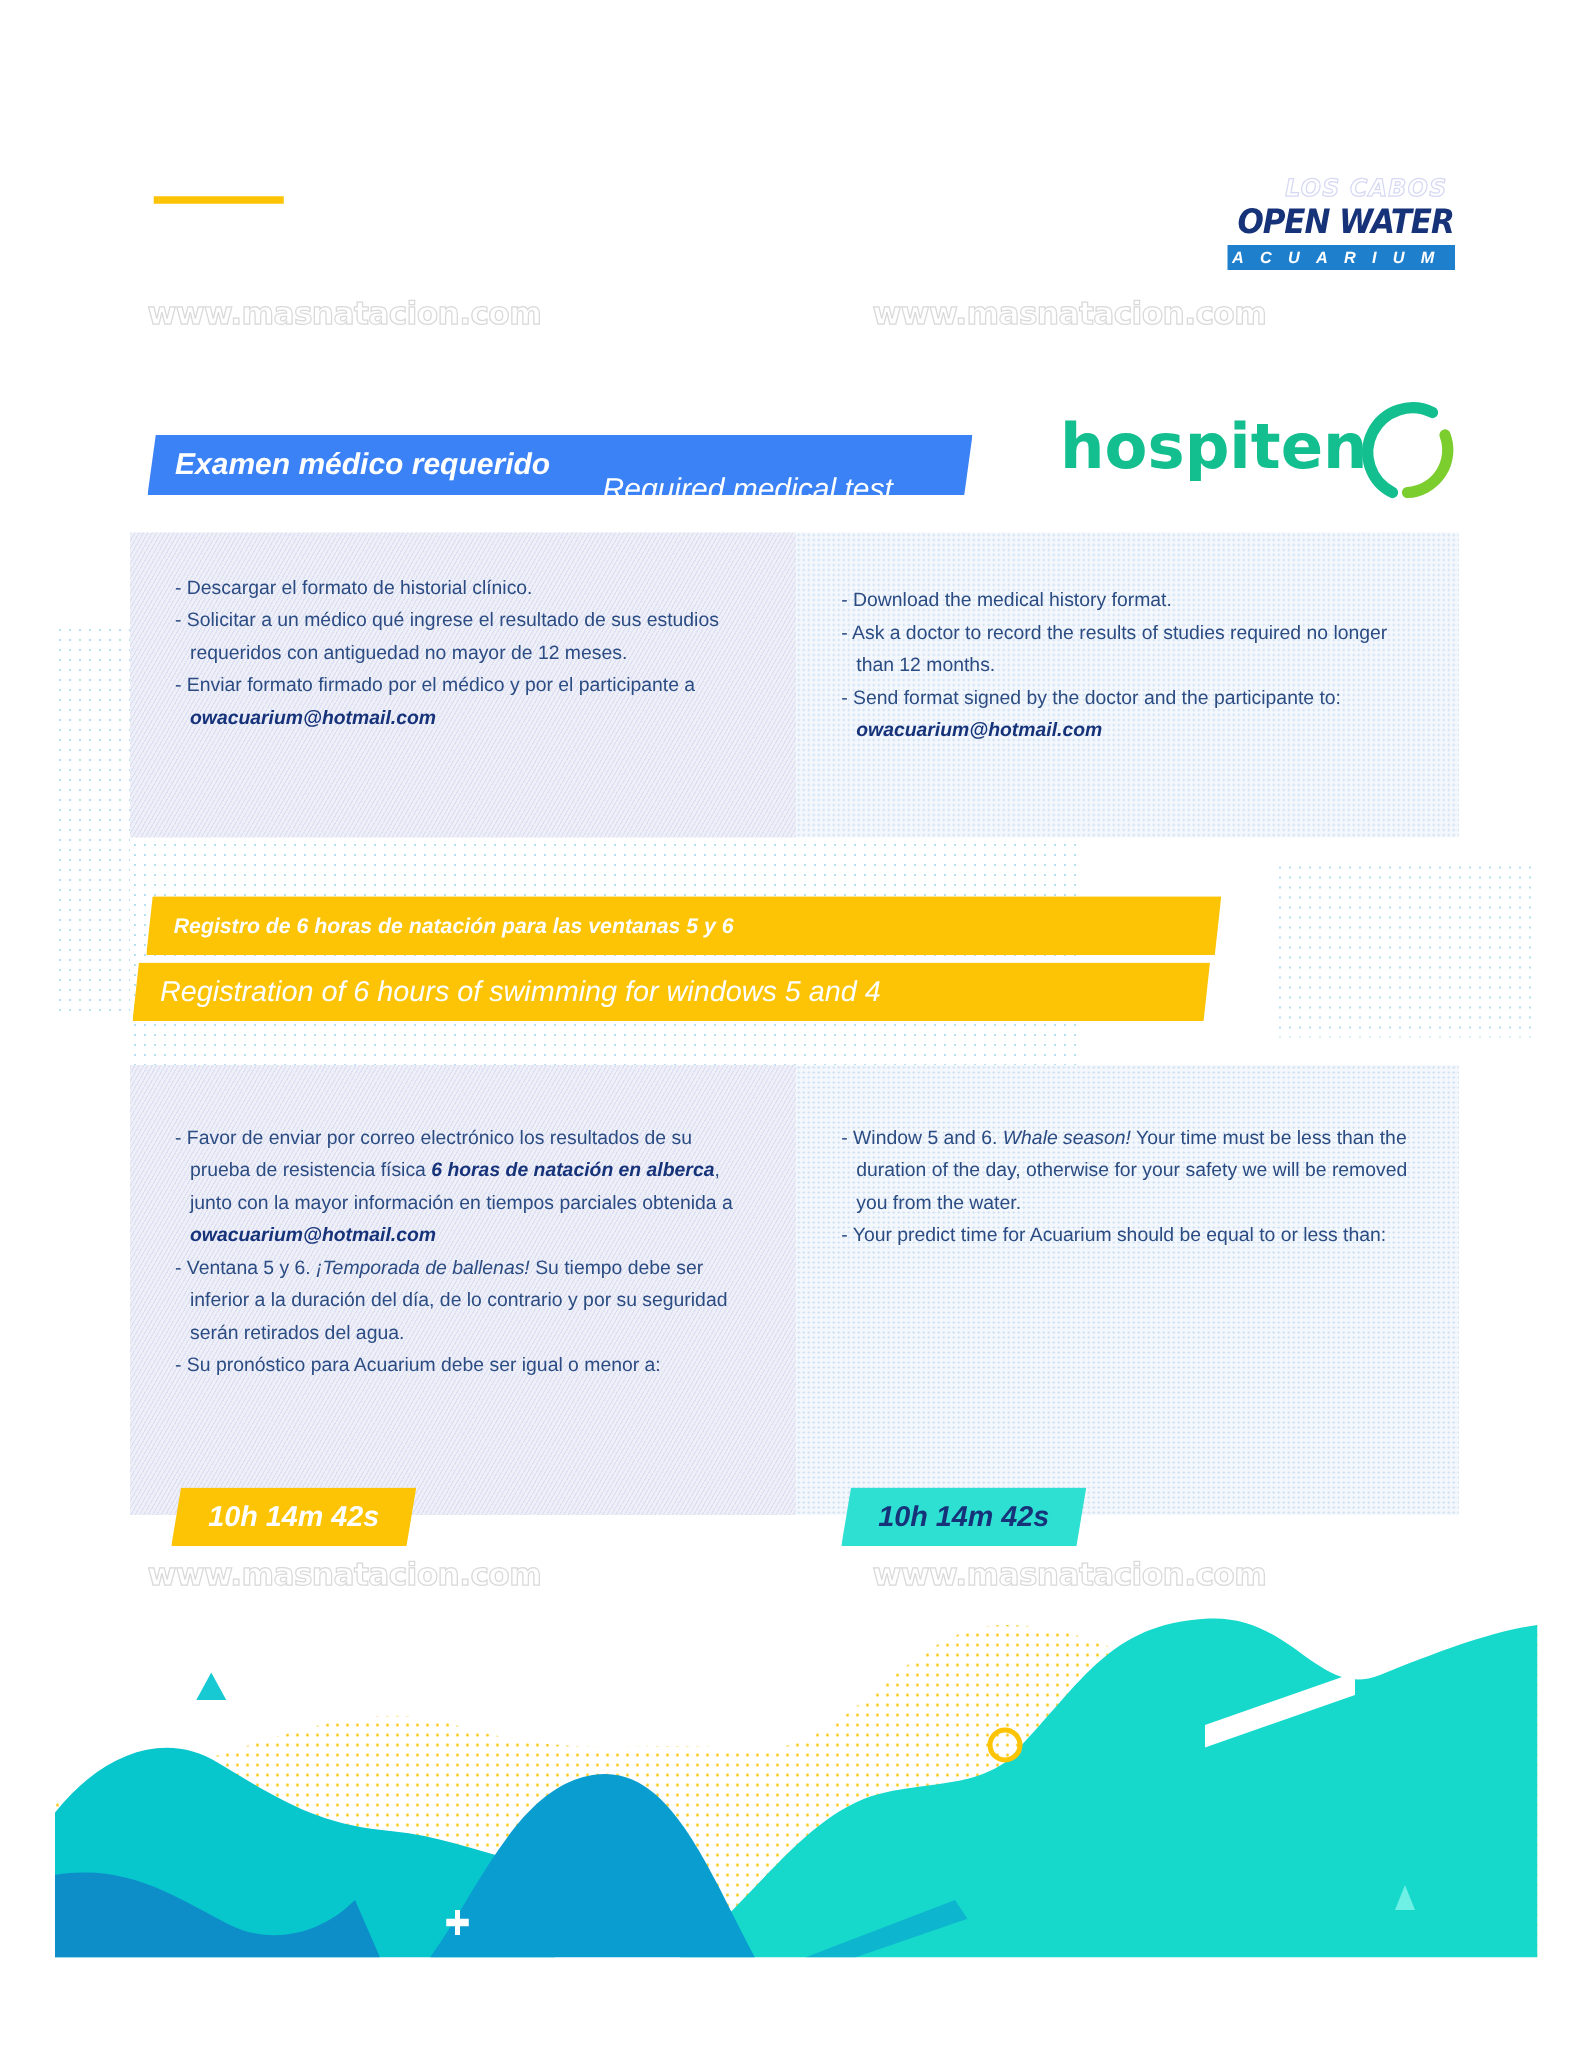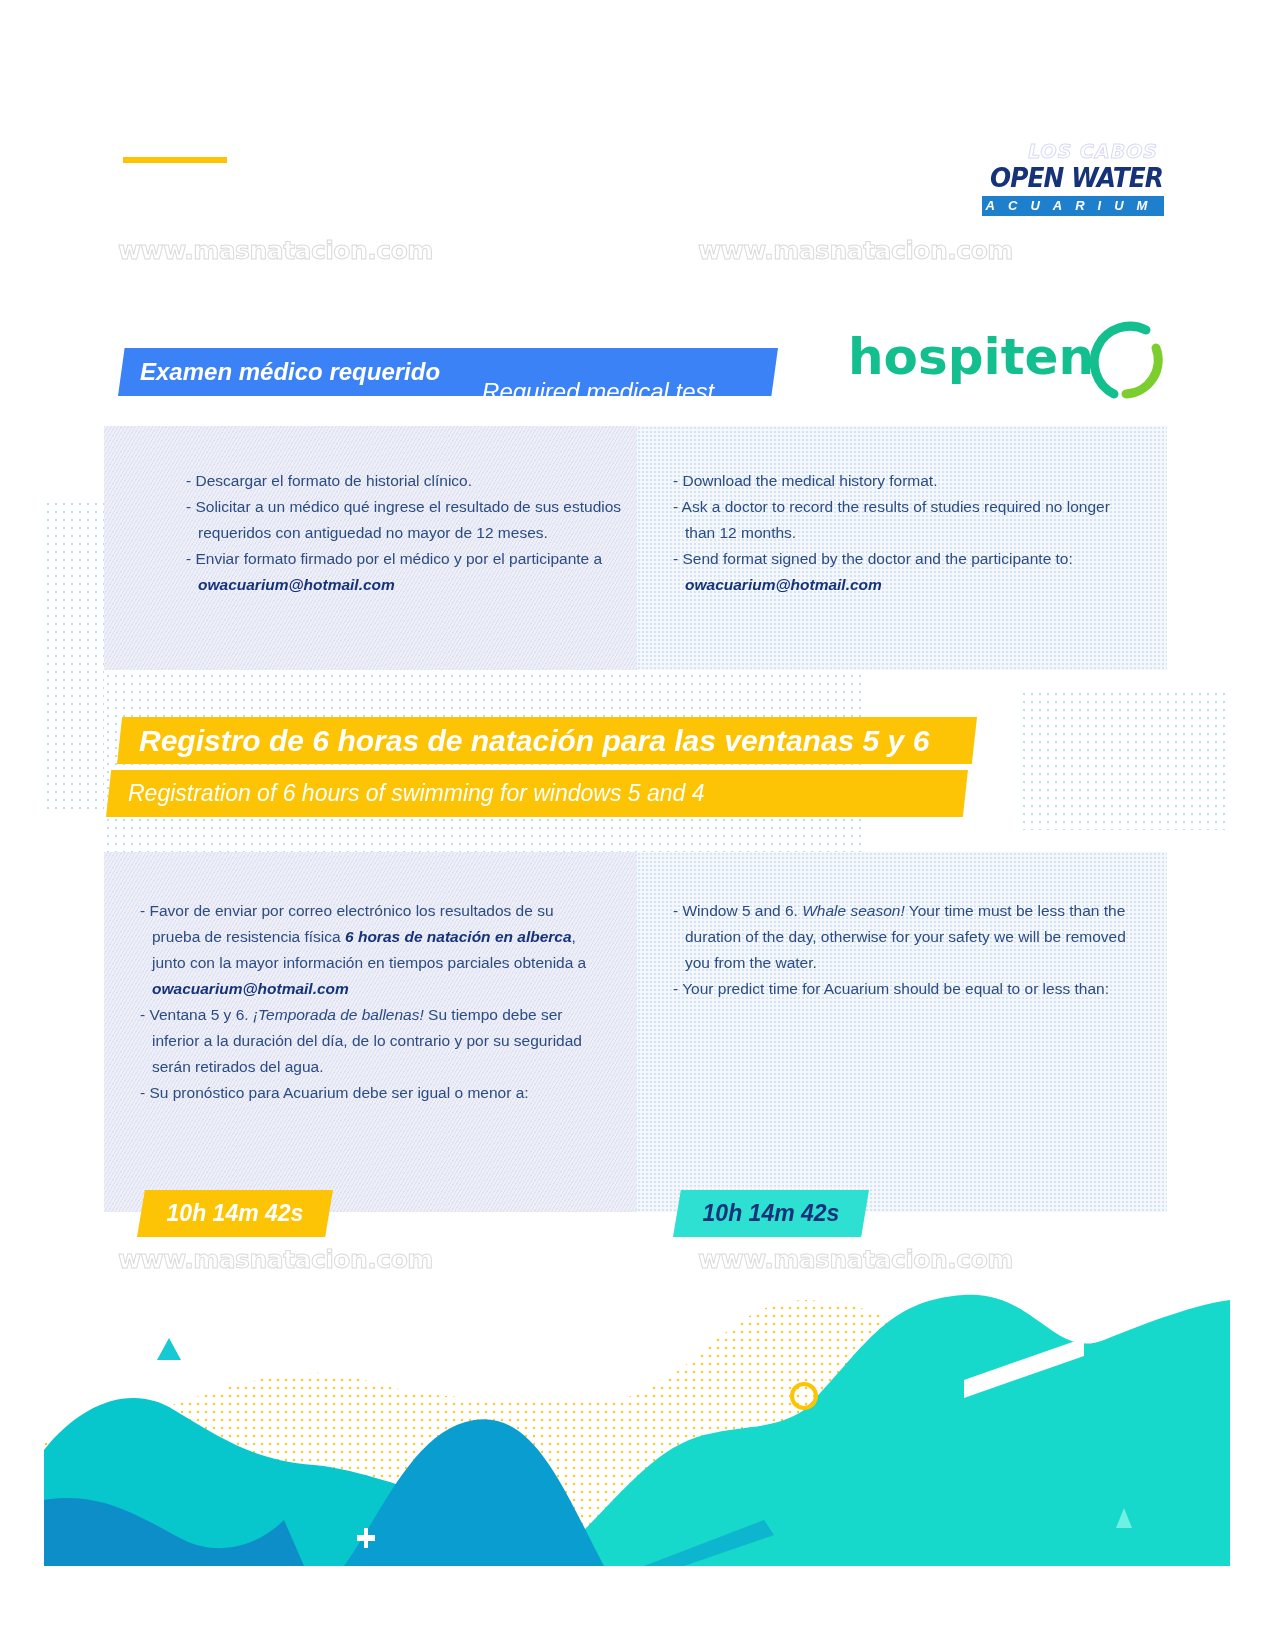--- a/index.html
+++ b/index.html
@@ -24,21 +24,21 @@
   .hospiten .word { position:absolute; left:0; top:10px; font-family:"DejaVu Sans", sans-serif; font-weight:bold; font-size:50px; color:#13bf8e; letter-spacing:0px; }
   .hospiten svg { position:absolute; right:0; top:0; }
   .card { background-color:#eef0f8;
      background-image:repeating-linear-gradient(120deg, rgba(180,170,230,0.25) 0 1px, transparent 1px 3px); }
   .card.light { background-color:#f4f7fc;
      background-image:radial-gradient(rgba(150,190,230,0.35) 0.8px, transparent 1px); background-size:4px 4px; }
   .card-text { font-size:15.5px; line-height:26px; color:#2b4c82; }
   .card-text p { margin:0; padding-left:12px; text-indent:-12px; }
   .card-text b { color:#16337a; font-style:italic; }
   .yellow-banner { background:#fcc404; color:#fff; display:flex; align-items:center; box-sizing:border-box; padding-left:22px; }
-  .yb1 { left:117px; top:717px; width:860px; height:47px; clip-path:polygon(0.6% 0, 100% 0, 99.4% 100%, 0 100%); font-weight:bold; font-style:italic; font-size:30px; }
+  .yb1 { left:117px; top:717px; width:860px; height:47px; clip-path:polygon(0.6% 0, 100% 0, 99.4% 100%, 0 100%); font-weight:bold; font-style:italic; font-size:17px; }
   .yb2 { left:106px; top:770px; width:862px; height:47px; clip-path:polygon(0.6% 0, 100% 0, 99.4% 100%, 0 100%); font-style:italic; font-size:23px; }
   .dots-bg { background-image:radial-gradient(rgba(120,200,230,0.55) 0.9px, transparent 1.1px); background-size:8px 8px; }
   .badge { height:47px; display:flex; align-items:center; justify-content:center; font-weight:bold; font-style:italic; font-size:23px;
      clip-path:polygon(4% 0, 100% 0, 96% 100%, 0 100%); }
   .badge.yellow { left:137px; top:1190px; width:196px; background:#fcc404; color:#fff; }
   .badge.teal { left:673px; top:1190px; width:196px; background:#2ee0d2; color:#16337a; }
   .waves { left:44px; top:1290px; width:1186px; height:276px; }
 </style>
 </head>
 <body>
@@ -65,21 +65,21 @@
     <path d="M62 12 A34 34 0 1 0 30 76" fill="none" stroke="#13bf8e" stroke-width="9" stroke-linecap="round"></path>
     <path d="M42 76 A34 34 0 0 0 72 30" fill="none" stroke="#7ccd2e" stroke-width="9" stroke-linecap="round"></path>
   </svg>
 </div>
 
 <div class="abs dots-bg" style="left:44px;top:500px;width:60px;height:310px;"></div>
 <div class="abs dots-bg" style="left:104px;top:672px;width:760px;height:180px;"></div>
 <div class="abs dots-bg" style="left:1020px;top:690px;width:210px;height:140px;"></div>
 
 <div class="abs card" style="left:104px;top:426px;width:533px;height:244px;">
-  <div class="card-text" style="position:absolute;left:36px;top:42px;width:450px;margin-left:46px;">
+  <div class="card-text" style="position:absolute;left:36px;top:32px;width:450px;">
     <p>- Descargar el formato de historial clínico.</p>
     <p>- Solicitar a un médico qué ingrese el resultado de sus estudios requeridos con antiguedad no mayor de 12 meses.</p>
     <p><span>- Enviar formato firmado por el médico y por el participante a </span><b>owacuarium@hotmail.com</b></p>
   </div>
 </div>
 <div class="abs card light" style="left:637px;top:426px;width:530px;height:244px;">
   <div class="card-text" style="position:absolute;left:36px;top:42px;width:460px;">
     <p>- Download the medical history format.</p>
     <p>- Ask a doctor to record the results of studies required no longer than 12 months.</p>
     <p><span>- Send format signed by the doctor and the participante to: </span><b>owacuarium@hotmail.com</b></p>

